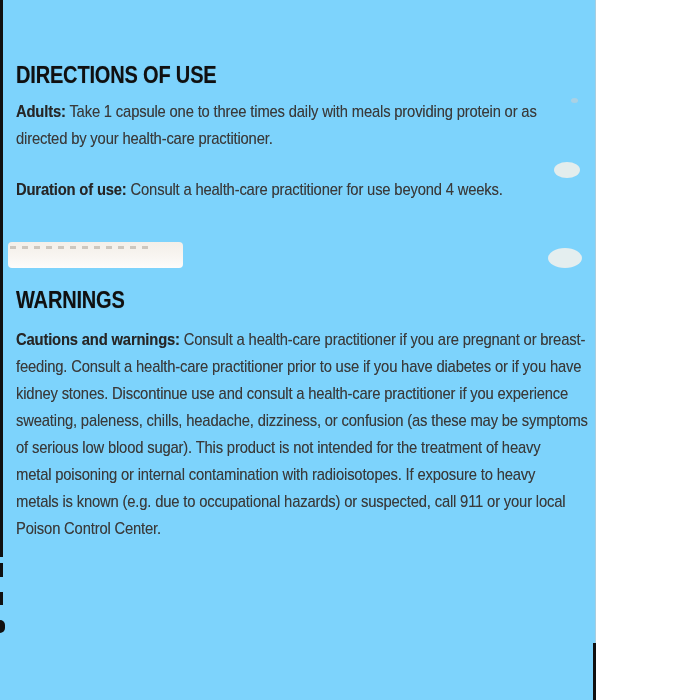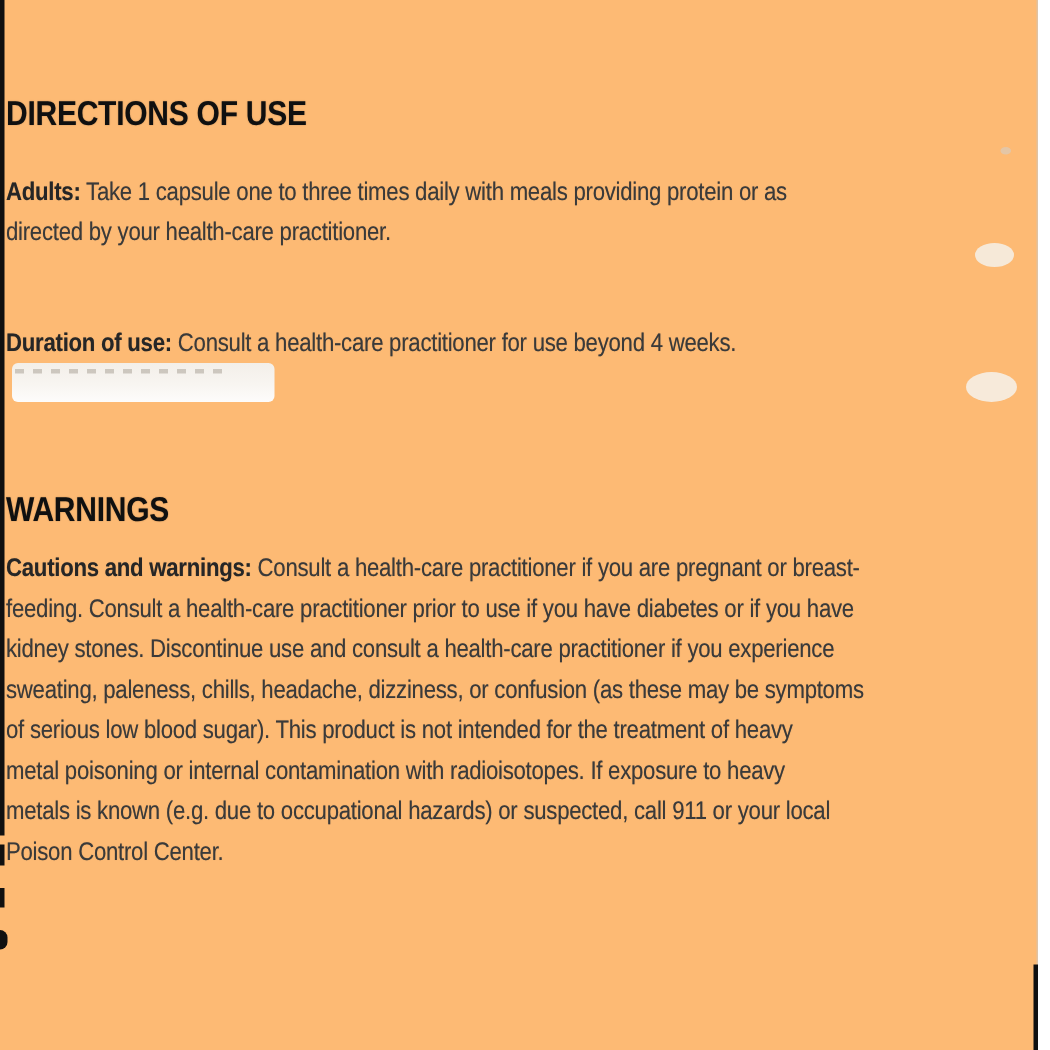--- a/index.html
+++ b/index.html
@@ -1,38 +1,38 @@
 <!DOCTYPE html>
 <html><head>
 <meta charset="utf-8">
 <style>
   * { margin:0; padding:0; box-sizing:border-box; }
   html,body { background:#ffffff; }
   .label {
     position:relative;
-    width:692px; height:700px;
-    background:#fdba74;
+    width:596px; height:700px;
+    background:#7dd3fc;
     overflow:hidden;
     font-family:"Liberation Sans","DejaVu Sans",sans-serif;
     color:#3a3a3a;
-    padding-left:4px;
+    padding-left:16px;
   }
   h1 {
     font-size:23px; line-height:26px; font-weight:700;
     color:#101010;
     letter-spacing:-0.2px;
     white-space:nowrap;
     transform:scaleX(0.87); transform-origin:0 50%;
     text-shadow:0 0 1px rgba(16,16,16,0.35);
   }
   .h-directions { margin-top:62px; }
   .h-warnings   { margin-top:84px; }
   .para { }
-  .p-adults   { margin-top:26px; }
-  .p-duration { margin-top:47px; }
+  .p-adults   { margin-top:10px; }
+  .p-duration { margin-top:24px; }
   .p-contains { margin-top:13px; }
   .p-cautions { margin-top:13px; }
   .p-contra   { margin-top:0px; }
   .bl {
     font-size:17px; line-height:27px;
     letter-spacing:-0.2px;
     white-space:nowrap;
     transform:scaleX(0.87); transform-origin:0 50%;
     text-shadow:0 0 0.5px rgba(58,58,58,0.45);
   }

